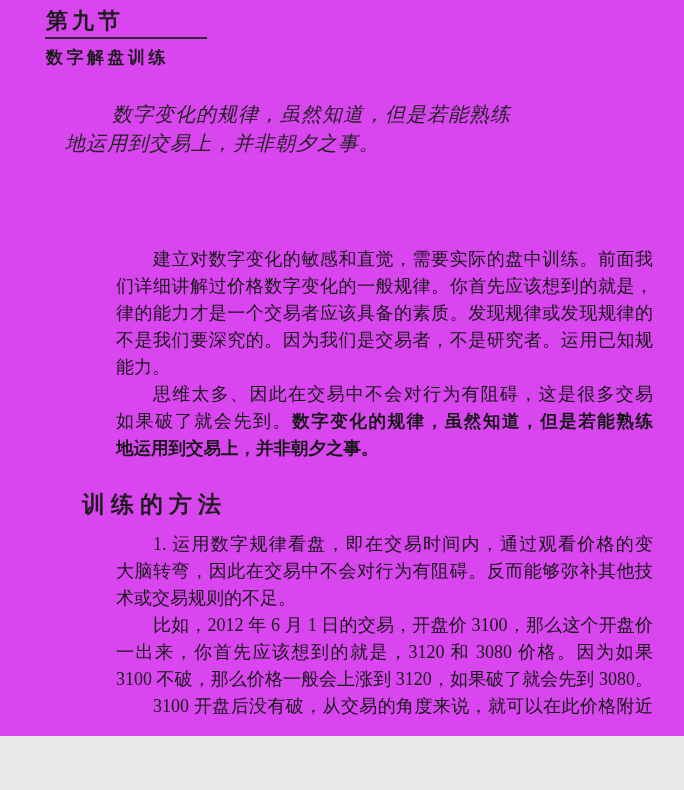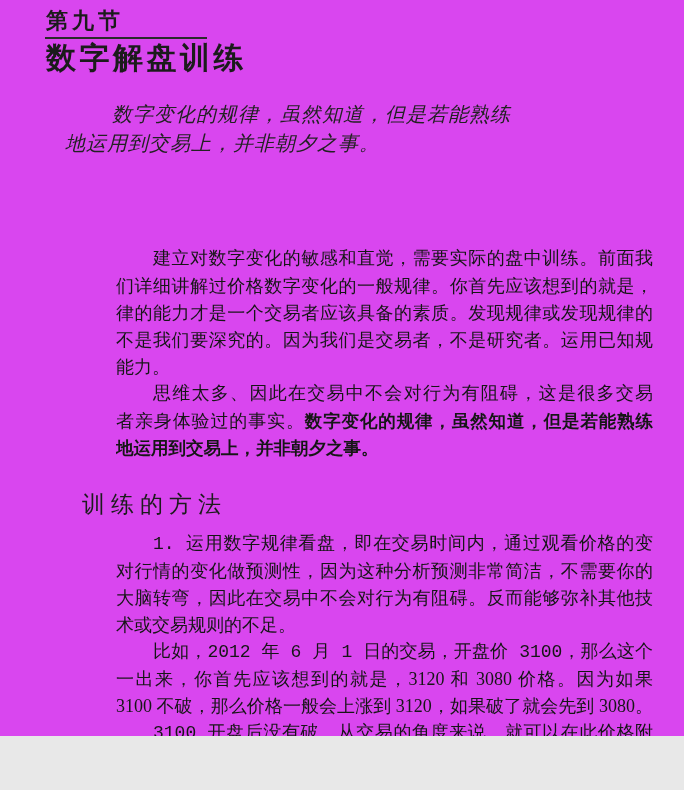--- a/index.html
+++ b/index.html
@@ -36,21 +36,21 @@
     width: 162px;
     height: 2px;
     background: #2a2a2a;
   }
   .chapter-title {
     position: absolute;
     left: 46px;
     top: 44px;
     font-family: "Liberation Sans", "DejaVu Sans", sans-serif;
     font-weight: 700;
-    font-size: 30px;
+    font-size: 17px;
     letter-spacing: 3.5px;
     line-height: 28px;
     white-space: nowrap;
   }
 
   
   .epigraph {
     position: absolute;
     left: 65px;
     top: 100px;
@@ -74,34 +74,34 @@
     color: #161616;
   }
   .line {
     height: 27px;
     line-height: 27px;
     text-align: justify;
     text-align-last: justify;
     overflow: hidden;
   }
   .line.last { text-align-last: left; }
-  .indent { text-indent: 37px; font-family: Liberation Mono, monospace; }
+  .indent { text-indent: 37px; }
   .bold-run {
     font-family: "Liberation Sans", "DejaVu Sans", sans-serif;
     font-weight: 700;
     font-size: 17.5px;
   }
 
   
   .subheading {
     margin: 27px 0 10px -34px;
     font-size: 23px;
     line-height: 32px;
     letter-spacing: 6px;
-    font-weight: 400;
+    font-weight: 700;
     color: #1c1c1c;
     white-space: nowrap;
   }
 </style>
 </head>
 <body>
 
 <div class="page">
 
   <div class="section-label">第九节</div>
@@ -118,29 +118,28 @@
     <div class="para">
       <div class="line indent">建立对数字变化的敏感和直觉，需要实际的盘中训练。前面我</div>
       <div class="line">们详细讲解过价格数字变化的一般规律。你首先应该想到的就是，并</div>
       <div class="line">律的能力才是一个交易者应该具备的素质。发现规律或发现规律的</div>
       <div class="line">不是我们要深究的。因为我们是交易者，不是研究者。运用已知规</div>
       <div class="line last">能力。</div>
     </div>
 
     <div class="para">
       <div class="line indent">思维太多、因此在交易中不会对行为有阻碍，这是很多交易</div>
-      <div class="line"><span>者亲身体验过的事实。</span><span class="bold-run">数字变化的规律，虽然知道，但是若能熟练</span></div>
+      <div class="line"><span>如果破了就会先到。</span><span class="bold-run">数字变化的规律，虽然知道，但是若能熟练</span></div>
       <div class="line last"><span class="bold-run">地运用到交易上，并非朝夕之事。</span></div>
     </div>
 
     <div class="subheading">训练的方法</div>
 
     <div class="para">
       <div class="line indent">1. 运用数字规律看盘，即在交易时间内，通过观看价格的变化，</div>
-      <div class="line">对行情的变化做预测性，因为这种分析预测非常简洁，不需要你的</div>
       <div class="line">大脑转弯，因此在交易中不会对行为有阻碍。反而能够弥补其他技</div>
       <div class="line last">术或交易规则的不足。</div>
     </div>
 
     <div class="para">
       <div class="line indent">比如，2012 年 6 月 1 日的交易，开盘价 3100，那么这个开盘价</div>
       <div class="line">一出来，你首先应该想到的就是，3120 和 3080 价格。因为如果</div>
       <div class="line">3100 不破，那么价格一般会上涨到 3120，如果破了就会先到 3080。</div>
     </div>
 

